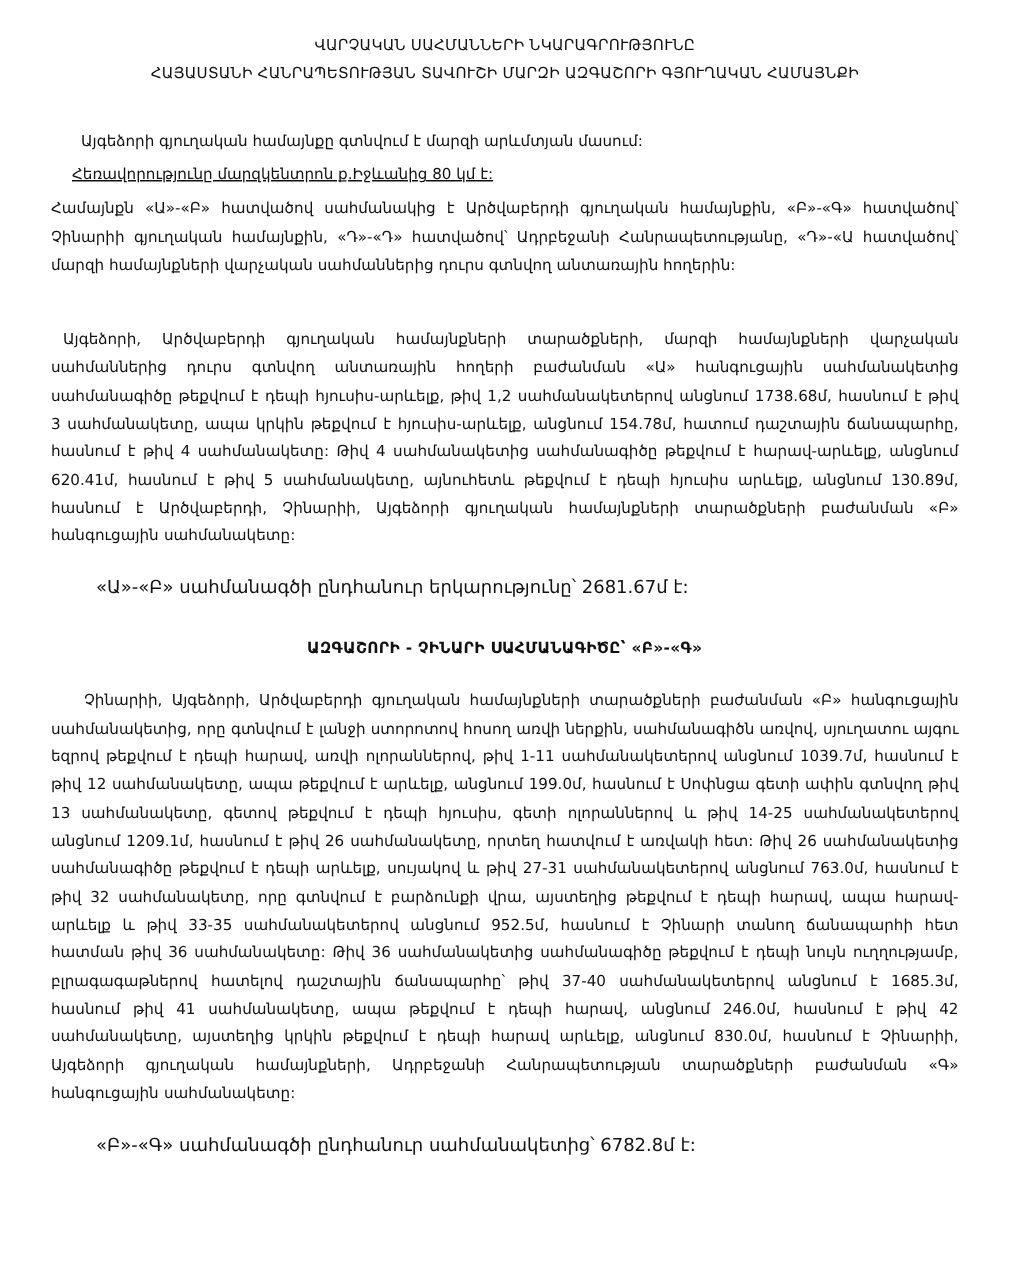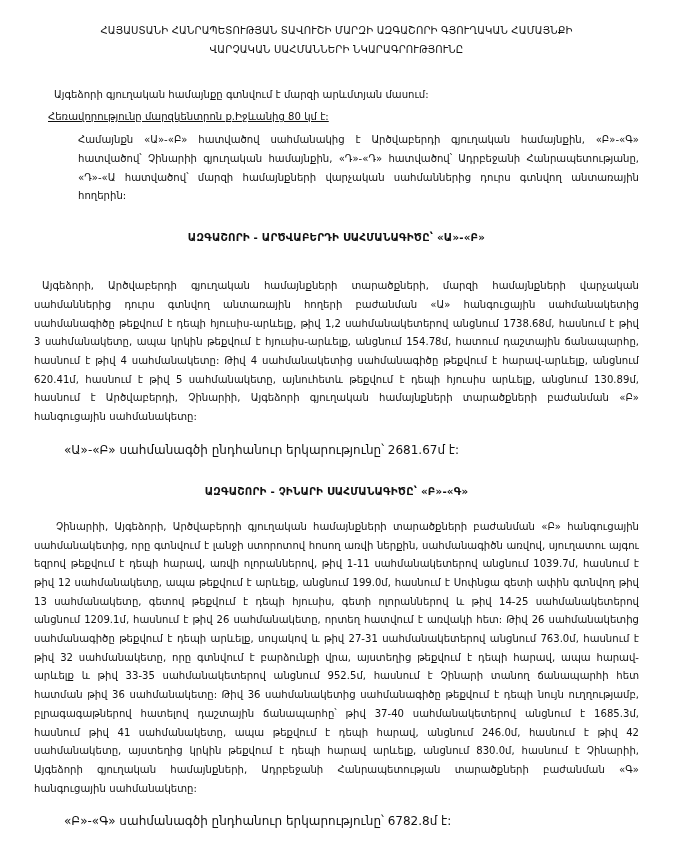--- a/index.html
+++ b/index.html
@@ -45,21 +45,20 @@
   .para {
     font-size: 10.1px;
     line-height: 18.8px;
     text-align: justify;
     text-justify: inter-word;
     margin: 0;
     color: #111;
   }
   .para.block-intro {
     margin-bottom: 4px;
-    margin-left: 44px;
   }
   .section-heading {
     text-align: center;
     font-size: 10.3px;
     line-height: 18px;
     letter-spacing: 0.2px;
     margin: 22px 0 16px 0;
     color: #111;
   }
   .section-heading.second-heading {
@@ -86,35 +85,34 @@
     text-indent: 30px;
     color: #111;
   }
 </style>
 </head>
 <body>
 
 <div class="page">
 
   <div class="doc-title">
+    <div>ՎԱՐՉԱԿԱՆ ՍԱՀՄԱՆՆԵՐԻ ՆԿԱՐԱԳՐՈՒԹՅՈՒՆԸ</div>
     <div>ՀԱՅԱՍՏԱՆԻ ՀԱՆՐԱՊԵՏՈՒԹՅԱՆ  ՏԱՎՈՒՇԻ ՄԱՐԶԻ ԱԶԳԱՇՈՐԻ  ԳՅՈՒՂԱԿԱՆ ՀԱՄԱՅՆՔԻ</div>
-    <div>ՎԱՐՉԱԿԱՆ ՍԱՀՄԱՆՆԵՐԻ ՆԿԱՐԱԳՐՈՒԹՅՈՒՆԸ</div>
   </div>
 
   <p class="intro-line">Այգեձորի գյուղական  համայնքը գտնվում է մարզի արևմտյան մասում:</p>
 
   <p class="intro-line second">Հեռավորությունը մարզկենտրոն ք.Իջևանից   80 կմ է:</p>
 
   <p class="para block-intro">Համայնքն «Ա»-«Բ» հատվածով սահմանակից է Արծվաբերդի գյուղական  համայնքին, «Բ»-«Գ» հատվածով՝ Չինարիի գյուղական համայնքին, «Դ»-«Դ» հատվածով՝ Ադրբեջանի Հանրապետությանը, «Դ»-«Ա հատվածով՝ մարզի համայնքների վարչական սահմաններից դուրս գտնվող անտառային հողերին:</p>
 
-  <h2 class="section-heading">ԱԶԳԱՇՈՐԻ - ԱՐԾՎԱԲԵՐԴԻ ՍԱՀՄԱՆԱԳԻԾԸ՝ «Ա»-«Բ»</h2>
 
   <p class="body-para no-indent">Այգեձորի, Արծվաբերդի գյուղական համայնքների տարածքների, մարզի համայնքների վարչական սահմաններից դուրս գտնվող անտառային հողերի բաժանման «Ա» հանգուցային սահմանակետից սահմանագիծը թեքվում է դեպի հյուսիս-արևելք, թիվ 1,2 սահմանակետերով անցնում 1738.68մ, հասնում է թիվ 3 սահմանակետը, ապա կրկին թեքվում է հյուսիս-արևելք, անցնում 154.78մ, հատում դաշտային ճանապարհը, հասնում է թիվ 4 սահմանակետը: Թիվ 4 սահմանակետից սահմանագիծը թեքվում է հարավ-արևելք, անցնում 620.41մ, հասնում է թիվ 5 սահմանակետը, այնուհետև թեքվում է դեպի հյուսիս արևելք, անցնում 130.89մ, հասնում է Արծվաբերդի, Չինարիի, Այգեձորի գյուղական համայնքների տարածքների բաժանման «Բ» հանգուցային սահմանակետը:</p>
 
   <p class="total-line">«Ա»-«Բ»  սահմանագծի ընդհանուր երկարությունը՝  2681.67մ է:</p>
 
   <h2 class="section-heading second-heading">ԱԶԳԱՇՈՐԻ - ՉԻՆԱՐԻ ՍԱՀՄԱՆԱԳԻԾԸ՝  «Բ»-«Գ»</h2>
 
   <p class="body-para">Չինարիի, Այգեձորի, Արծվաբերդի գյուղական համայնքների տարածքների բաժանման «Բ» հանգուցային սահմանակետից, որը գտնվում է լանջի ստորոտով հոսող առվի ներքին, սահմանագիծն առվով, սյուղատու այգու եզրով թեքվում է դեպի հարավ, առվի ոլորաններով, թիվ 1-11 սահմանակետերով անցնում 1039.7մ, հասնում է թիվ 12 սահմանակետը, ապա թեքվում է արևելք, անցնում 199.0մ, հասնում է Սոփնցա գետի ափին գտնվող թիվ 13 սահմանակետը, գետով թեքվում է  դեպի հյուսիս, գետի ոլորաններով և թիվ 14-25 սահմանակետերով անցնում 1209.1մ, հասնում է թիվ 26 սահմանակետը, որտեղ հատվում է առվակի հետ: Թիվ 26 սահմանակետից սահմանագիծը թեքվում է դեպի արևելք, սույակով և թիվ 27-31 սահմանակետերով անցնում 763.0մ, հասնում է թիվ 32 սահմանակետը, որը գտնվում է բարձունքի վրա, այստեղից թեքվում է դեպի հարավ, ապա հարավ-արևելք և թիվ 33-35 սահմանակետերով անցնում 952.5մ, հասնում է Չինարի տանող ճանապարհի  հետ հատման  թիվ  36  սահմանակետը:  Թիվ  36  սահմանակետից սահմանագիծը թեքվում է դեպի նույն ուղղությամբ, բլրագագաթներով հատելով դաշտային ճանապարհը՝  թիվ  37-40  սահմանակետերով  անցնում է  1685.3մ,  հասնում թիվ 41 սահմանակետը, ապա թեքվում է դեպի հարավ, անցնում 246.0մ, հասնում է թիվ 42 սահմանակետը, այստեղից կրկին թեքվում է դեպի հարավ արևելք, անցնում 830.0մ, հասնում է Չինարիի, Այգեձորի գյուղական համայնքների, Ադրբեջանի Հանրապետության տարածքների բաժանման «Գ» հանգուցային սահմանակետը:</p>
 
-  <p class="total-line">«Բ»-«Գ»  սահմանագծի ընդհանուր երկարությունը՝  6782.8մ է:</p>
+  <p class="total-line">«Բ»-«Գ»  սահմանագծի ընդհանուր սահմանակետից՝  6782.8մ է:</p>
 
 </div>
 
 </body></html>

